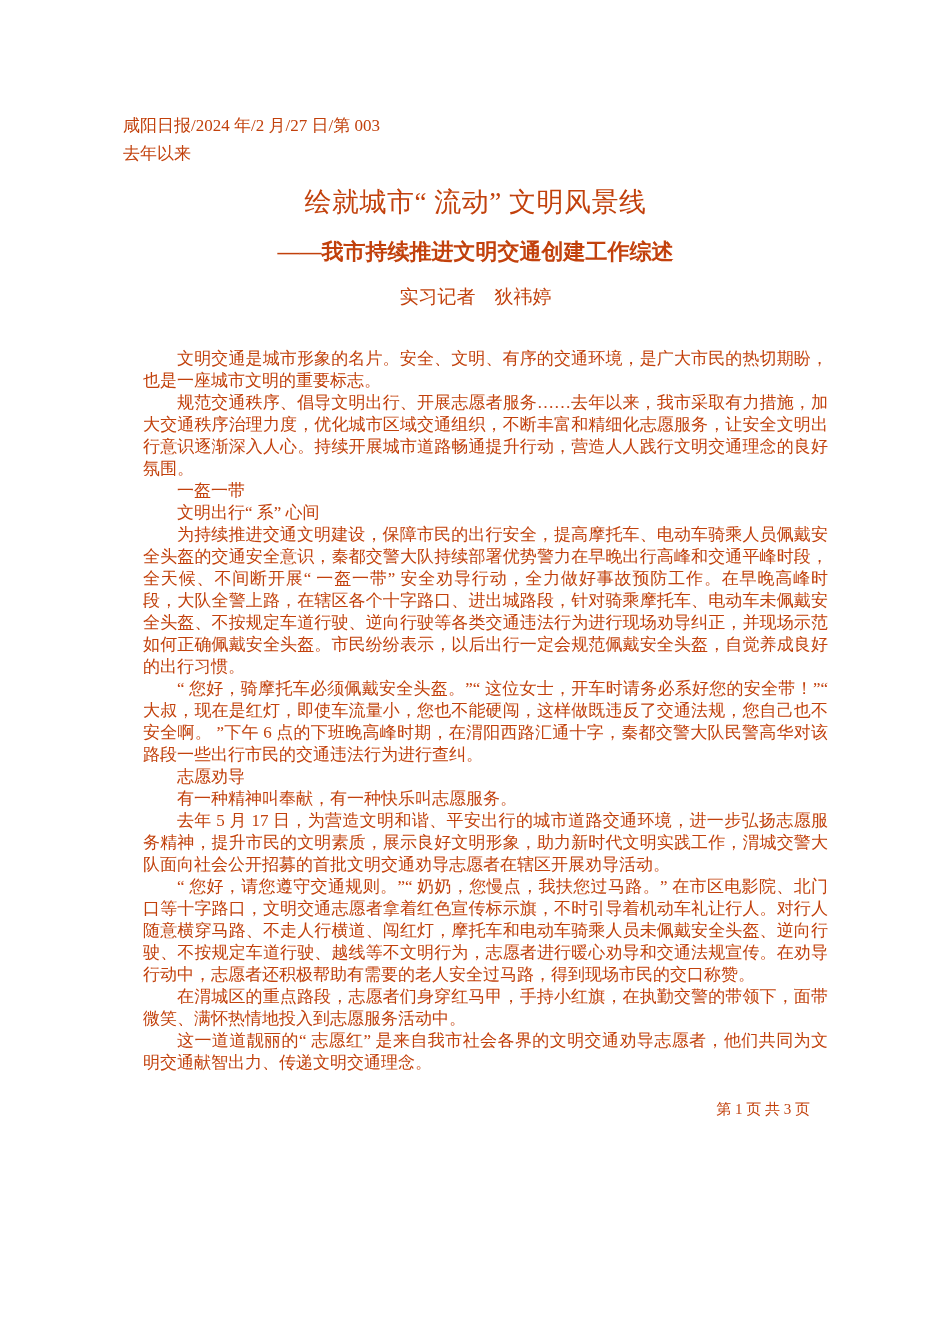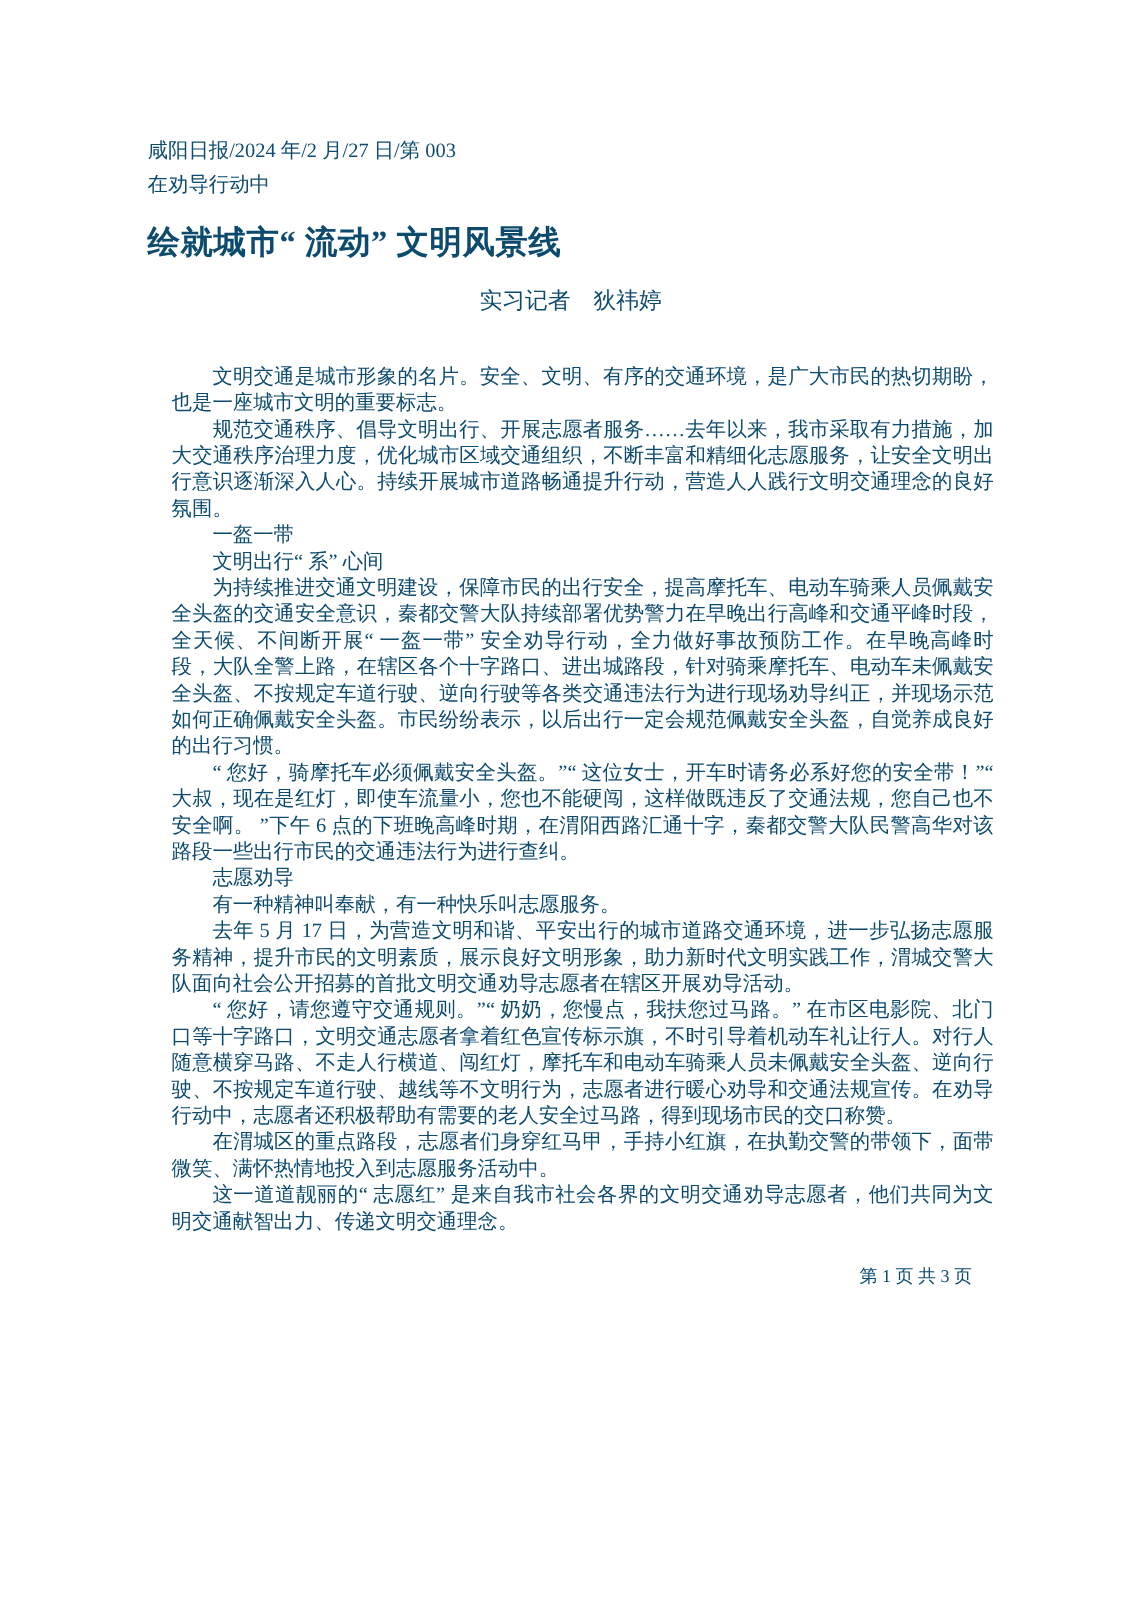--- a/index.html
+++ b/index.html
@@ -9,33 +9,34 @@
   }
   .page {
     position: relative;
     width: 950px;
     height: 1344px;
     margin: 0 auto;
     background: #ffffff;
     box-sizing: border-box;
     padding: 112px 122px 0 123px;
     font-family: "Liberation Serif", "DejaVu Serif", serif;
-    color: #0c4a6e;
+    color: #c2410c;
     overflow: hidden;
   }
   .source-header {
     font-size: 17px;
     line-height: 28px;
     text-align: left;
   }
   .article-title {
     margin: 14px 0 0 0;
     font-size: 27px;
-    font-weight: bold;
+    font-weight: normal;
     line-height: 40px;
+    text-align: center;
     letter-spacing: 0.5px;
   }
   .article-subtitle {
     margin: 15px 0 0 0;
     font-size: 22px;
     font-weight: bold;
     line-height: 30px;
     text-align: center;
   }
   .byline {
@@ -65,25 +66,26 @@
     text-align: right;
   }
 </style>
 </head>
 <body>
 
 <div class="page">
 
   <div class="source-header">
     <div>咸阳日报/2024 年/2 月/27 日/第  003</div>
-    <div>在劝导行动中</div>
+    <div>去年以来</div>
   </div>
 
   <h1 class="article-title">绘就城市“ 流动”  文明风景线</h1>
 
+  <h2 class="article-subtitle">——我市持续推进文明交通创建工作综述</h2>
 
   <div class="byline">实习记者　狄祎婷</div>
 
   <div class="article-body">
     <p>文明交通是城市形象的名片。安全、文明、有序的交通环境，是广大市民的热切期盼，也是一座城市文明的重要标志。</p>
     <p>规范交通秩序、倡导文明出行、开展志愿者服务……去年以来，我市采取有力措施，加大交通秩序治理力度，优化城市区域交通组织，不断丰富和精细化志愿服务，让安全文明出行意识逐渐深入人心。持续开展城市道路畅通提升行动，营造人人践行文明交通理念的良好氛围。</p>
     <p>一盔一带</p>
     <p>文明出行“ 系” 心间</p>
     <p>为持续推进交通文明建设，保障市民的出行安全，提高摩托车、电动车骑乘人员佩戴安全头盔的交通安全意识，秦都交警大队持续部署优势警力在早晚出行高峰和交通平峰时段，全天候、不间断开展“ 一盔一带”  安全劝导行动，全力做好事故预防工作。在早晚高峰时段，大队全警上路，在辖区各个十字路口、进出城路段，针对骑乘摩托车、电动车未佩戴安全头盔、不按规定车道行驶、逆向行驶等各类交通违法行为进行现场劝导纠正，并现场示范如何正确佩戴安全头盔。市民纷纷表示，以后出行一定会规范佩戴安全头盔，自觉养成良好的出行习惯。</p>
     <p>“ 您好，骑摩托车必须佩戴安全头盔。”“ 这位女士，开车时请务必系好您的安全带！”“ 大叔，现在是红灯，即使车流量小，您也不能硬闯，这样做既违反了交通法规，您自己也不安全啊。 ”下午 6 点的下班晚高峰时期，在渭阳西路汇通十字，秦都交警大队民警高华对该路段一些出行市民的交通违法行为进行查纠。</p>

